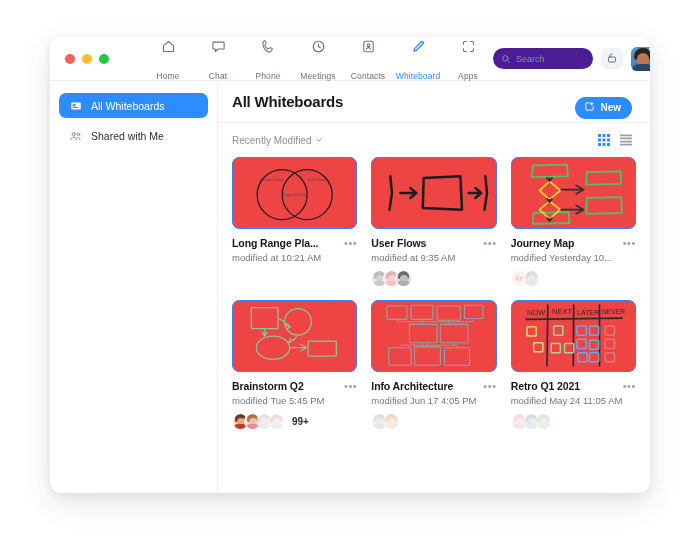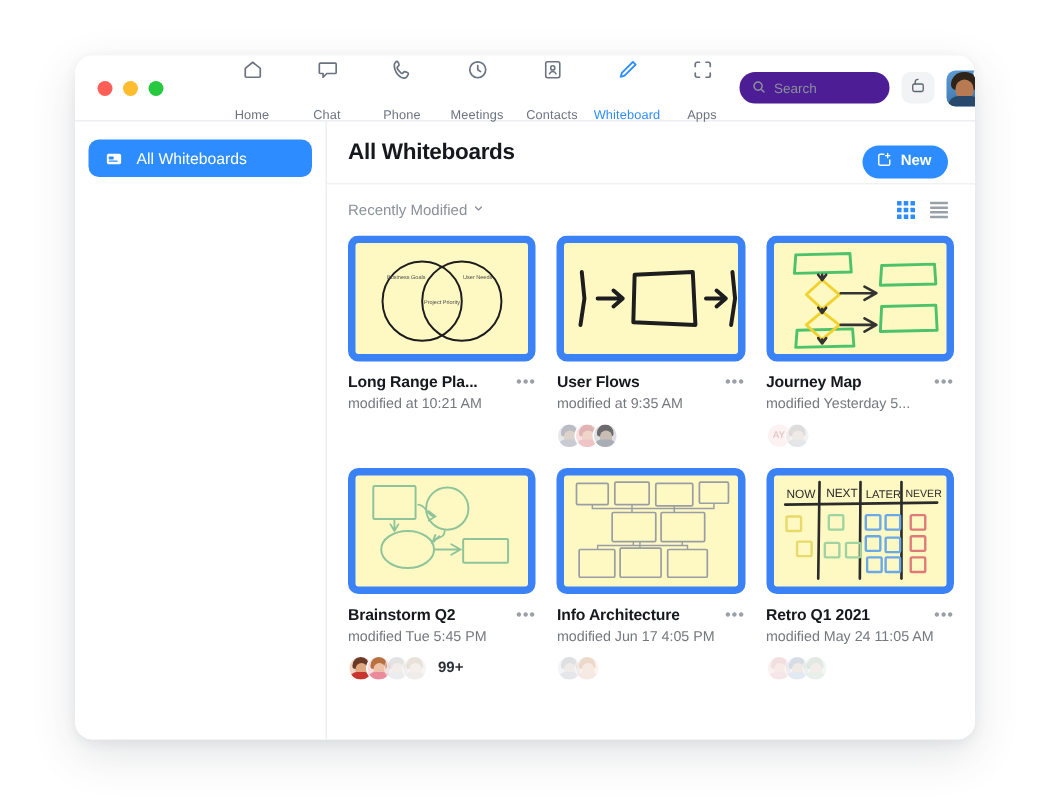--- a/index.html
+++ b/index.html
@@ -144,23 +144,23 @@
   
   .grid-scroll { flex: 1; overflow: hidden; padding: 0 14px 10px 14px; }
   .grid {
     display: grid;
     grid-template-columns: repeat(3, 1fr);
     column-gap: 14px;
     row-gap: 13px;
   }
   .card { cursor: pointer; }
   .thumb {
-    width: 100%; height: 84px;
-    background: #fef9c3;
-    border: 5px solid #3b82f6;
+    width: 100%; height: 72px;
+    background: #ef4444;
+    border: 1px solid #3b82f6;
     border-radius: 7px;
     overflow: hidden;
     position: relative;
   }
   .thumb svg { display: block; width: 100%; height: 100%; }
   .card-title-row { display: flex; align-items: flex-start; margin-top: 8px; gap: 6px; }
   .card-title {
     font-size: 10.5px; font-weight: 700; color: #16181d;
     white-space: nowrap; overflow: hidden; text-overflow: clip;
     letter-spacing: -.1px;
@@ -307,20 +307,31 @@
           <svg width="12" height="12" viewBox="0 0 24 24" fill="#ffffff">
             <rect x="2.5" y="5" width="19" height="14" rx="2.2"></rect>
             <rect x="5" y="8.5" width="6.5" height="4" rx="1" fill="#2d8cff"></rect>
             <rect x="5" y="14" width="12" height="1.8" rx=".9" fill="#2d8cff"></rect>
           </svg>
         </span>
         <span>All Whiteboards</span>
       </div>
 
 
+      <div class="side-item">
+        <span class="sico">
+          <svg width="14" height="12" viewBox="0 0 28 24" fill="none" stroke="#7a8089" stroke-width="1.8" stroke-linecap="round" stroke-linejoin="round">
+            <circle cx="10" cy="8" r="3.4"></circle>
+            <path d="M3.8 20c0-3.3 2.8-5.4 6.2-5.4s6.2 2.1 6.2 5.4"></path>
+            <circle cx="20.5" cy="8.6" r="2.6"></circle>
+            <path d="M18 14.8c3 0 5.6 1.9 5.6 5"></path>
+          </svg>
+        </span>
+        <span>Shared with Me</span>
+      </div>
     </div>
 
     <div class="main">
 
       <div class="main-head">
         <div class="page-title">All Whiteboards</div>
         <button class="new-btn">
           <span>
             <svg width="11" height="11" viewBox="0 0 24 24" fill="none" stroke="#ffffff" stroke-width="2.1" stroke-linecap="round" stroke-linejoin="round">
               <path d="M20 12.5V18a2 2 0 0 1-2 2H6a2 2 0 0 1-2-2V6a2 2 0 0 1 2-2h5.5"></path>
@@ -441,21 +452,21 @@
                   <path d="M33 73 L33 76 M30 72 L33 76 L36 72"></path>
                   <path d="M47 38 H72 M65 33 L74 38 L65 43"></path>
                   <path d="M47 62 H72 M65 57 L74 62 L65 67"></path>
                 </g>
               </svg>
             </div>
             <div class="card-title-row">
               <div class="card-title">Journey Map</div>
               <div class="more">•••</div>
             </div>
-            <div class="card-sub">modified Yesterday 5...</div>
+            <div class="card-sub">modified Yesterday 10...</div>
             <div class="avrow">
               <div class="av-initials dim">AY</div>
               <div class="av dim" style="background:#e3e6ea">
                 <div class="hr" style="background:#b7b2ae"></div>
                   <div class="sk" style="background:#ded2c9"></div>
                   <div class="sh" style="background:#c4c8ce"></div>
               </div>
               <div class="count"></div>
             </div>
           </div>

